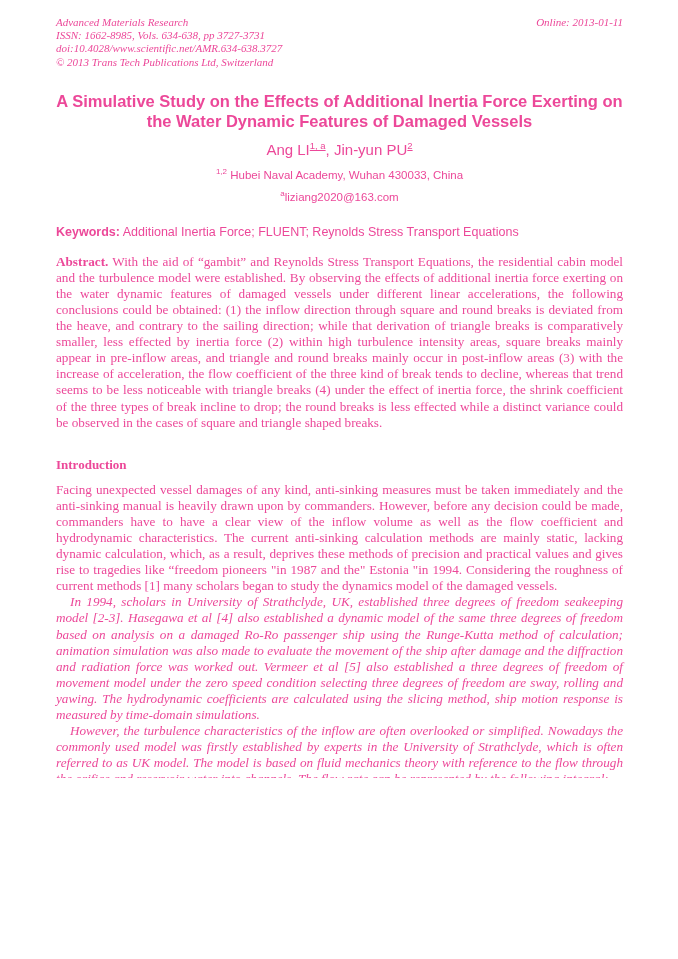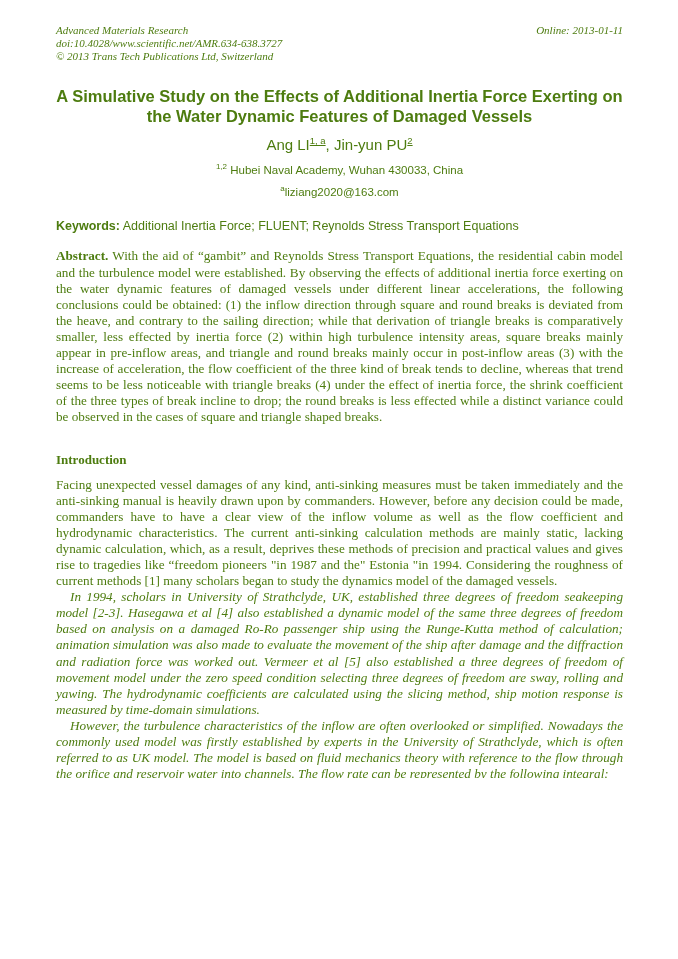--- a/index.html
+++ b/index.html
@@ -2,22 +2,22 @@
 <html><head>
 <meta charset="utf-8">
 <style>
   html, body { margin: 0; padding: 0; background: #ffffff; }
   .page {
     position: relative;
     width: 678px;
     height: 778px;
     box-sizing: border-box;
     background: #ffffff;
-    color: #4d7c0f;
-    padding: 24px 55px 0 56px;
+    color: #ec4899;
+    padding: 16px 55px 0 56px;
     font-family: "Liberation Serif", serif;
     overflow: hidden;
   }
   
   .pub-header {
     font-style: italic;
     font-size: 11px;
     line-height: 1.2;
     font-family: "Liberation Serif", serif;
   }
@@ -94,20 +94,21 @@
 </head>
 <body>
 
 <div class="page">
 
   <header class="pub-header">
     <div class="pub-row">
       <span>Advanced Materials Research</span>
       <span>Online: 2013-01-11</span>
     </div>
+    <div>ISSN: 1662-8985, Vols. 634-638, pp 3727-3731</div>
     <div>doi:10.4028/www.scientific.net/AMR.634-638.3727</div>
     <div>© 2013 Trans Tech Publications Ltd, Switzerland</div>
   </header>
 
   <h1 class="title">
       <span>A Simulative Study on the Effects of Additional Inertia Force Exerting on</span>
       <span>the Water Dynamic Features of Damaged Vessels</span>
     </h1>
 
   <div class="authors"><span>Ang LI</span><sup>1, a</sup><span>, </span><span>Jin-yun PU</span><sup>2</sup></div>

